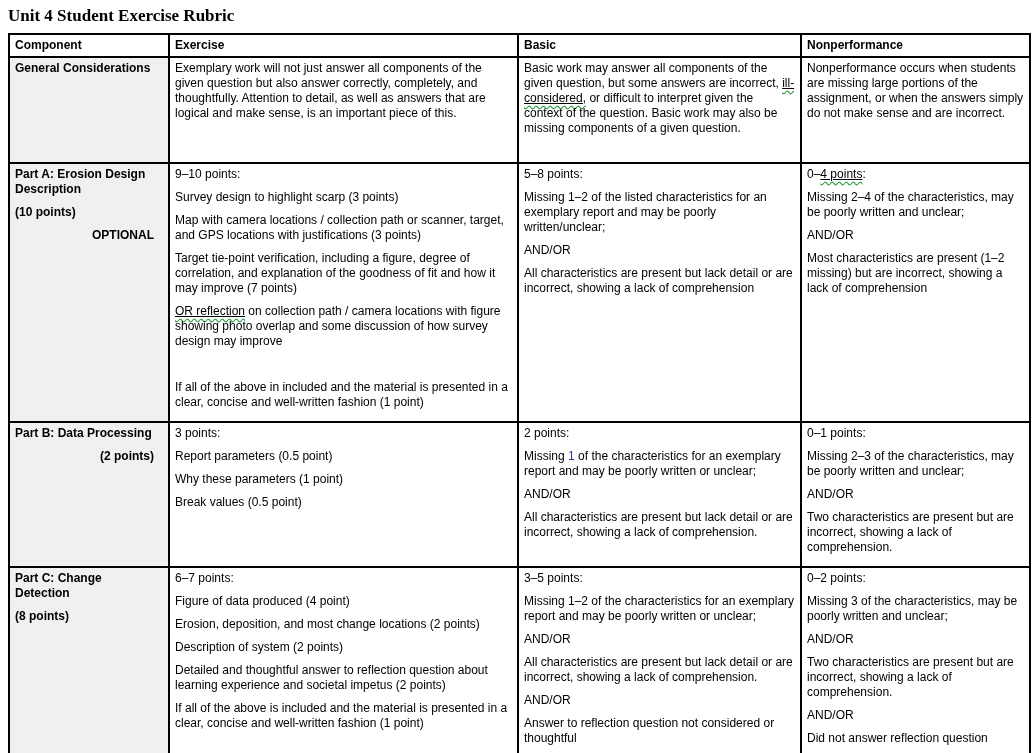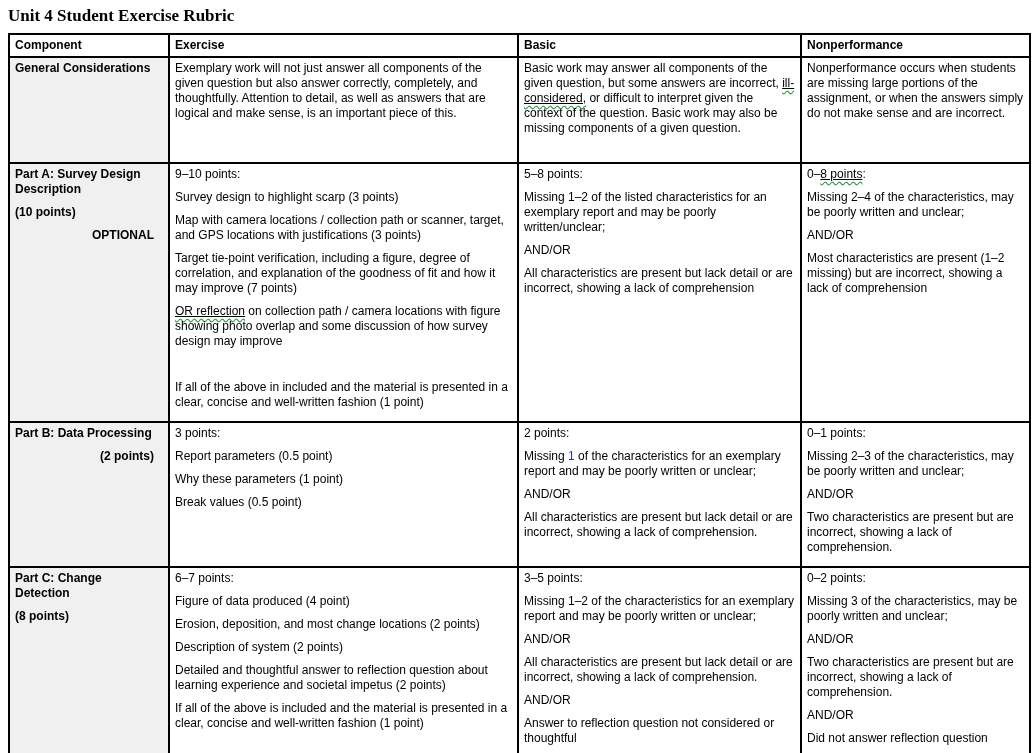--- a/index.html
+++ b/index.html
@@ -94,41 +94,41 @@
         </td>
         <td class="criteria-cell">
           <p>Basic work may answer all components of the given question, but some answers are incorrect, <span class="underline"><span class="squiggle">ill-considered,</span></span> or difficult to interpret given the context of the question. Basic work may also be missing components of a given question.</p>
         </td>
         <td class="criteria-cell">
           <p>Nonperformance occurs when students are missing large portions of the assignment, or when the answers simply do not make sense and are incorrect.</p>
         </td>
       </tr>
       <tr class="row-part-a-survey-design">
         <td class="component-cell">
-          <p>Part A: Survey Design Description</p>
+          <p>Part A: Erosion Design Description</p>
           <p>(10 points)</p>
           <p class="indent">OPTIONAL</p>
         </td>
         <td class="criteria-cell">
           <p>9–10 points:</p>
           <p>Survey design to highlight scarp (3 points)</p>
           <p>Map with camera locations / collection path or scanner, target, and GPS locations with justifications (3 points)</p>
           <p>Target tie-point verification, including a figure, degree of correlation, and explanation of the goodness of fit and how it may improve (7 points)</p>
           <p><span class="underline"><span class="squiggle">OR reflection</span></span> on collection path / camera locations with figure showing photo overlap and some discussion of how survey design may improve</p>
           <p class="empty">&nbsp;</p>
           <p>If all of the above in included and the material is presented in a clear, concise and well-written fashion (1 point)</p>
         </td>
         <td class="criteria-cell">
           <p>5–8 points:</p>
           <p>Missing 1–2 of the listed characteristics for an exemplary report and may be poorly written/unclear;</p>
           <p>AND/OR</p>
           <p>All characteristics are present but lack detail or are incorrect, showing a lack of comprehension</p>
         </td>
         <td class="criteria-cell">
-          <p>0–<span class="underline"><span class="squiggle">8 points</span></span>:</p>
+          <p>0–<span class="underline"><span class="squiggle">4 points</span></span>:</p>
           <p>Missing 2–4 of the characteristics, may be poorly written and unclear;</p>
           <p>AND/OR</p>
           <p>Most characteristics are present (1–2 missing) but are incorrect, showing a lack of comprehension</p>
         </td>
       </tr>
       <tr class="row-part-b-data-processing">
         <td class="component-cell">
           <p>Part B: Data Processing</p>
           <p class="indent">(2 points)</p>
         </td>

